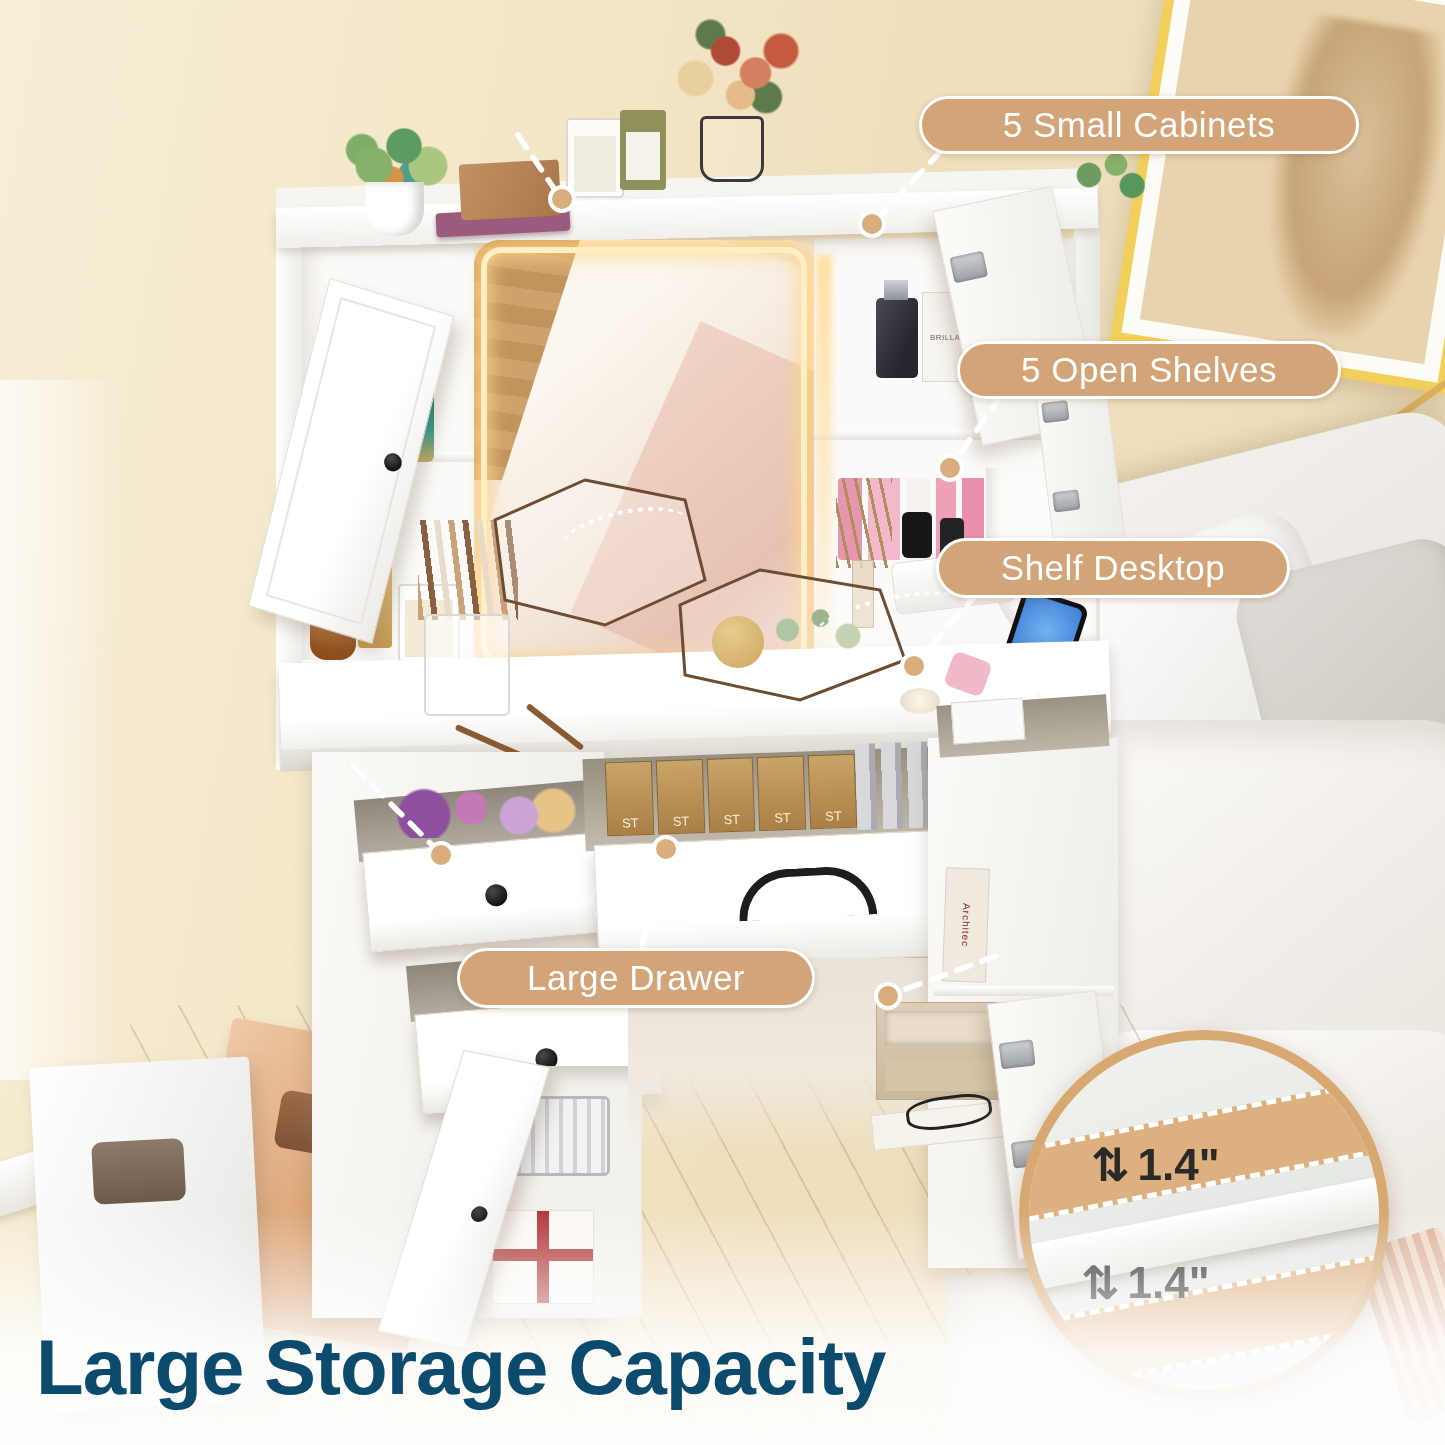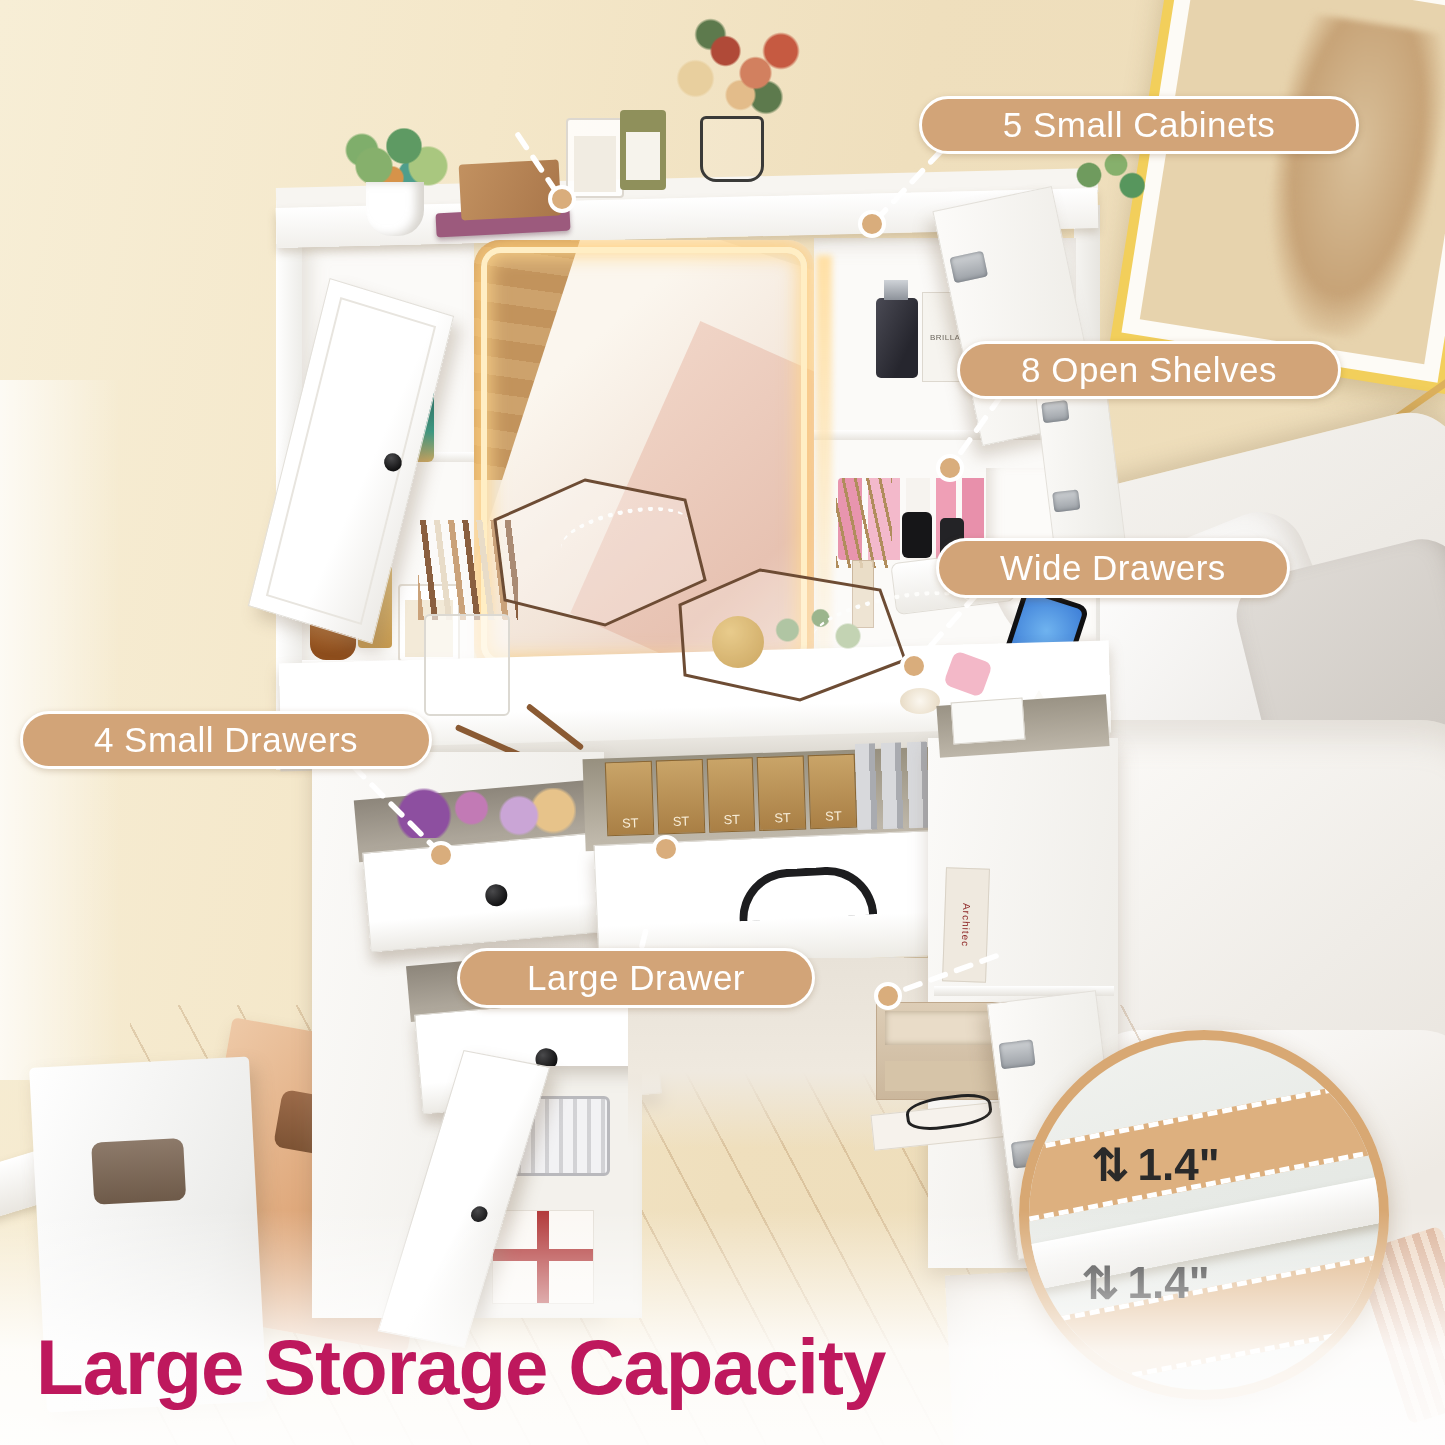--- a/index.html
+++ b/index.html
@@ -295,21 +295,21 @@
   .b2{top:246px;}
   .shelfboard{position:absolute;left:-40px;top:168px;width:460px;height:46px;transform:rotate(-11deg);
     background:linear-gradient(#ffffff,#e9e7e2);box-shadow:0 6px 10px rgba(120,100,70,.35);}
   .meas{position:absolute;display:flex;align-items:center;gap:8px;color:#2a2a2a;z-index:46;}
   .meas .arrow{font-family:"DejaVu Sans",sans-serif;font-size:46px;font-weight:700;line-height:1;}
   .meas .val{font-size:44px;font-weight:700;}
   .m1{left:62px;top:100px;}
   .m2{left:52px;top:218px;}
   .fade{left:0;top:1210px;width:1445px;height:235px;z-index:48;
     background:linear-gradient(rgba(255,255,255,0),rgba(255,255,255,.88) 60%,rgba(255,255,255,.95));}
-  .big-title{left:36px;top:1322px;z-index:55;font-size:78px;font-weight:700;color:#be185d;
+  .big-title{left:36px;top:1322px;z-index:55;font-size:78px;font-weight:700;color:#0c4a6e;
     letter-spacing:-1px;white-space:nowrap;}
 </style>
 </head>
 <body>
 
 <div id="canvas">
 
   <div class="abs wall"></div>
   <div class="abs wall-glow"></div>
   <div class="abs picture-frame">
@@ -509,23 +509,22 @@
       <circle cx="872" cy="224" r="12"></circle>
       <circle cx="950" cy="468" r="12"></circle>
       <circle cx="914" cy="666" r="12"></circle>
       <circle cx="441" cy="855" r="12"></circle>
       <circle cx="666" cy="849" r="12"></circle>
       <circle cx="888" cy="996" r="12"></circle>
     </g>
   </svg>
 
   <div class="abs pill co2">5 Small Cabinets</div>
-  <div class="abs pill co3">8 Open Shelves</div>
-  <div class="abs pill co4">Wide Drawers</div>
-  <div class="abs pill co5">4 Small Drawers</div>
+  <div class="abs pill co3">5 Open Shelves</div>
+  <div class="abs pill co4">Shelf Desktop</div>
   <div class="abs pill co6">Large Drawer</div>
 
   <div class="abs fade"></div>
   <div class="abs inset">
     <div class="band b1"></div>
     <div class="shelfboard"></div>
     <div class="band b2"></div>
     <div class="meas m1">
       <span class="arrow">⇅</span>
       <span class="val">1.4"</span>

